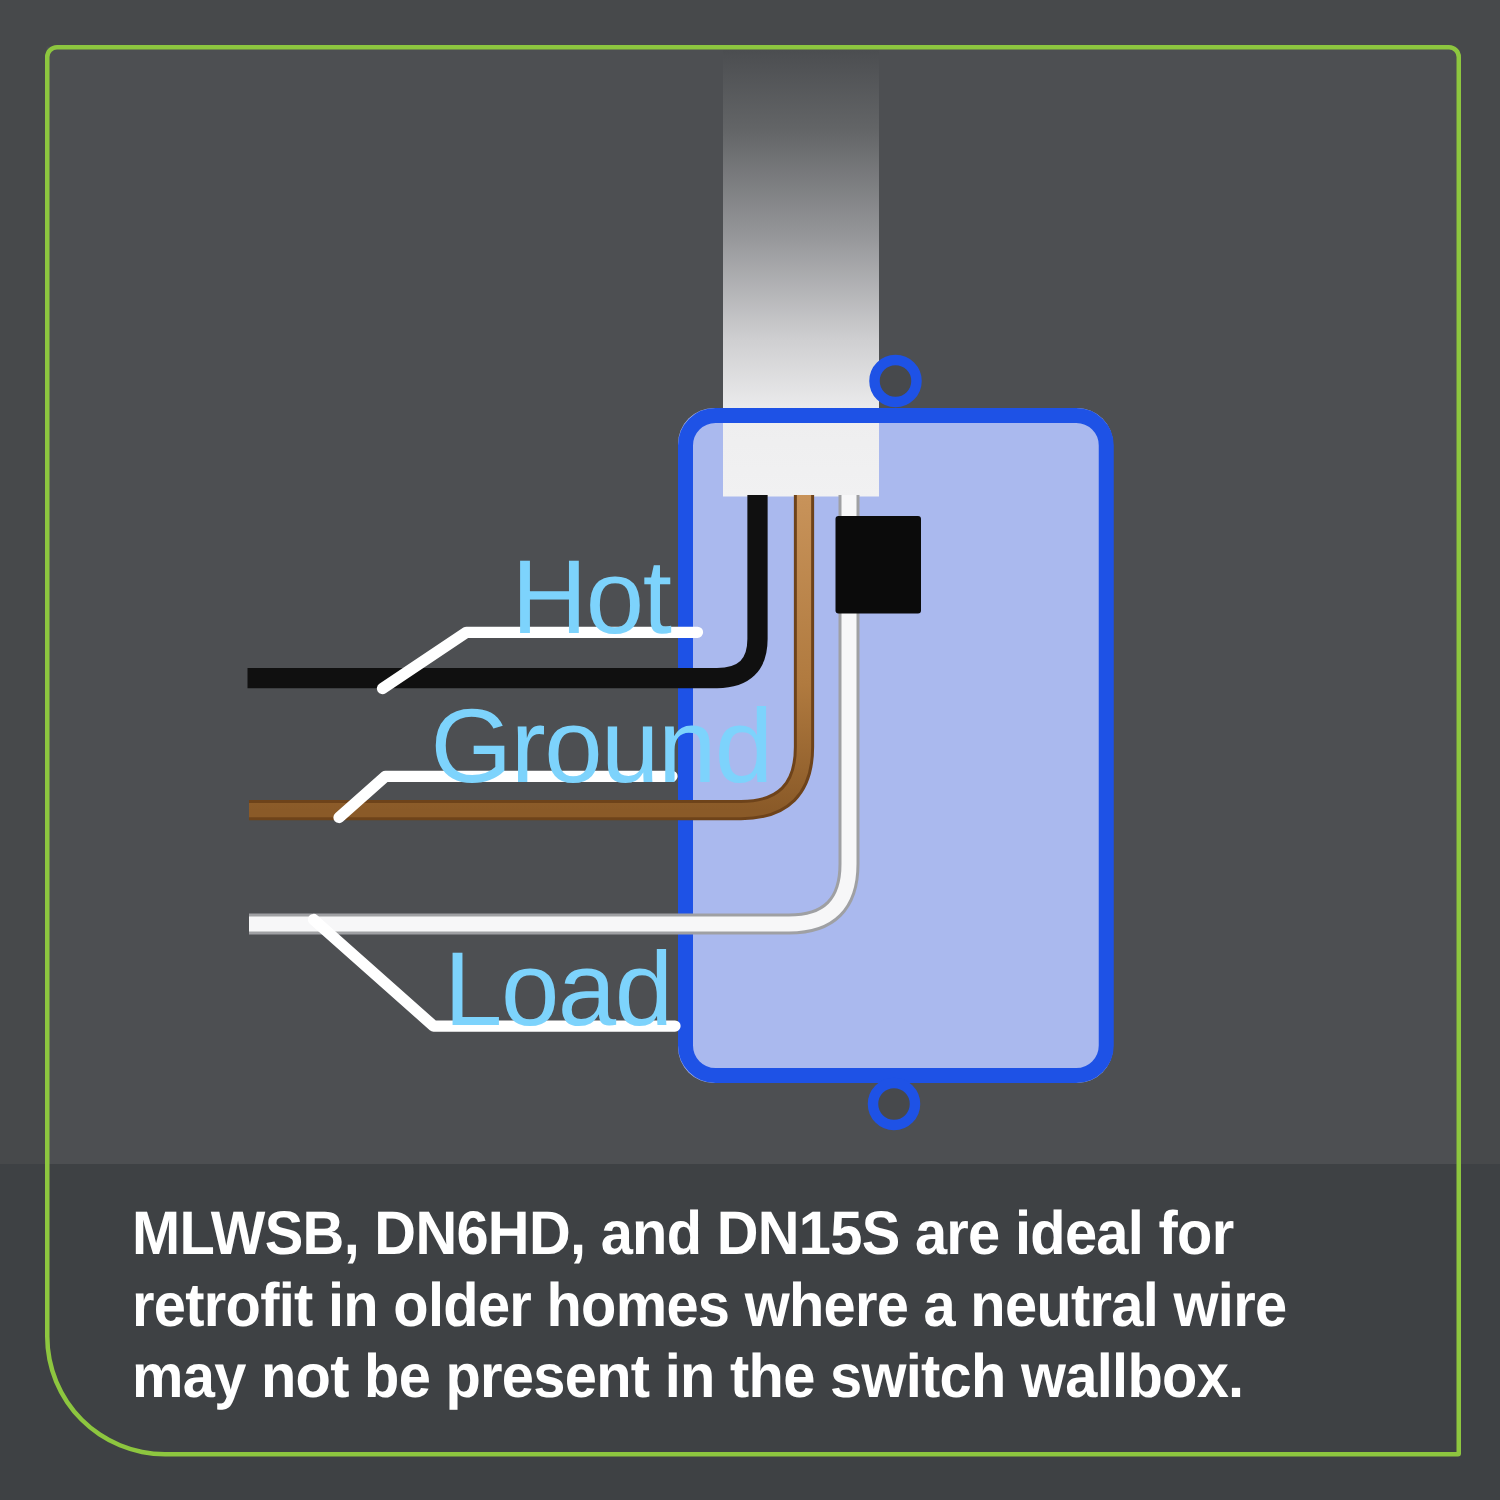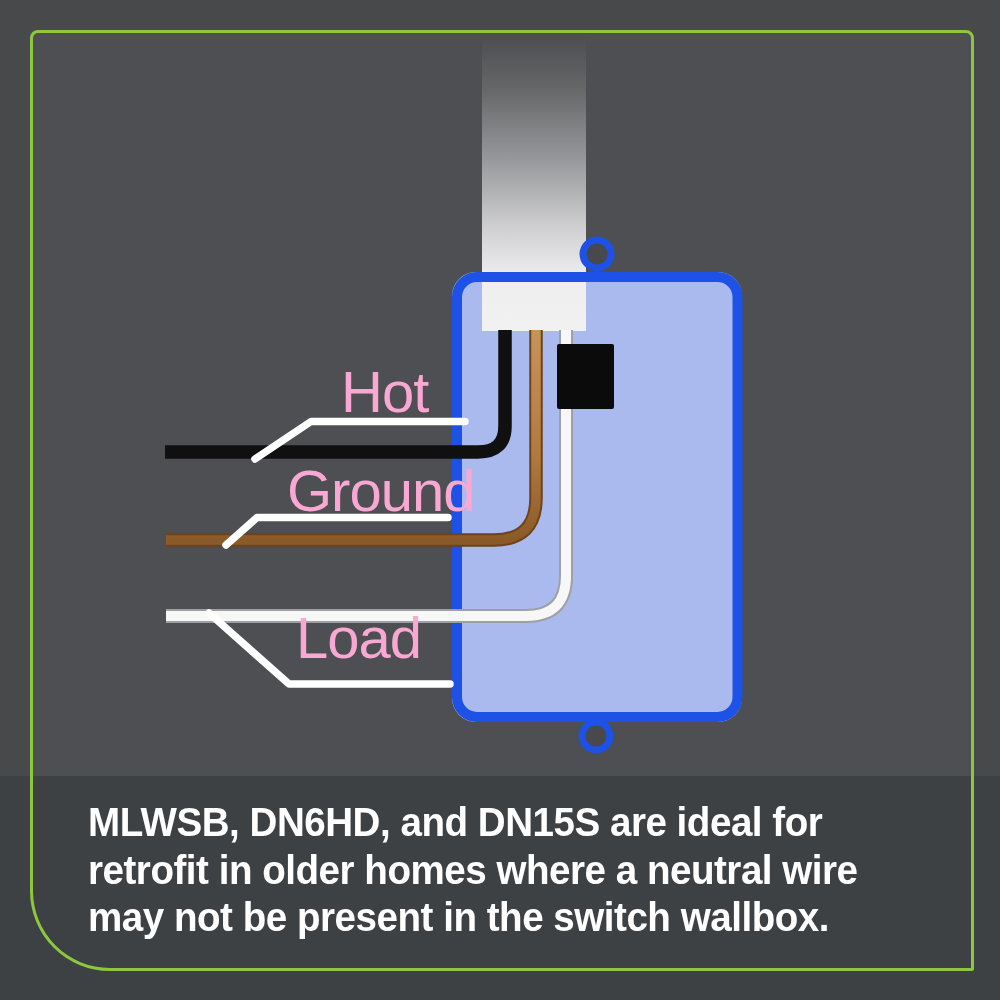--- a/index.html
+++ b/index.html
@@ -14,30 +14,30 @@
     position:absolute;left:31px;top:31px;width:940px;height:745px;
     background:#4d4f52;
   }
   .caption-band{
     position:absolute;left:0;top:776px;width:1000px;height:224px;
     background:#3e4144;
   }
   .diagram-svg{position:absolute;left:0;top:0;}
   .wire-label{
     position:absolute;
-    color:#f9a8d4;
-    font-size:58px;
+    color:#7dd3fc;
+    font-size:70px;
     font-weight:400;
     letter-spacing:-1px;
     line-height:1;
     white-space:nowrap;
   }
   .label-hot{left:341px;top:363px;}
   .label-ground{left:254px;top:462px;margin-left:33px;}
-  .label-load{left:296px;top:609px;}
+  .label-load{left:296px;top:624px;}
   .caption{
     position:absolute;left:88px;top:799px;width:880px;
     color:#ffffff;
     font-size:41px;
     font-weight:700;
     letter-spacing:-0.5px;
     line-height:47.5px;
     transform:scaleX(0.94);
     transform-origin:left top;
     white-space:nowrap;

